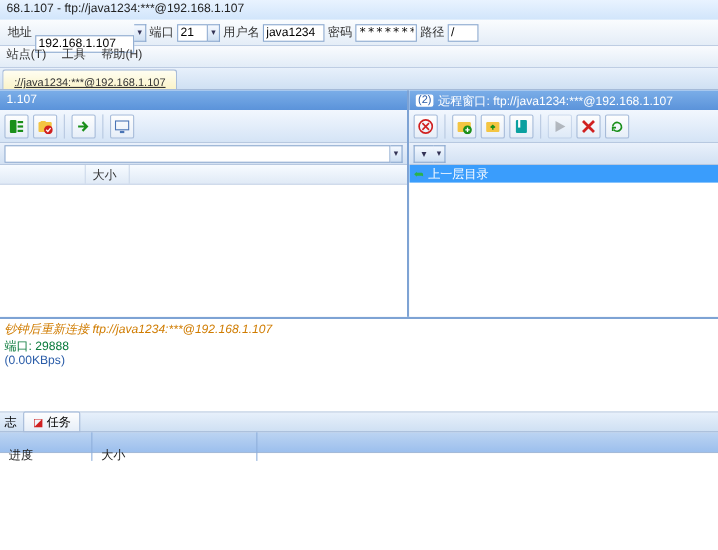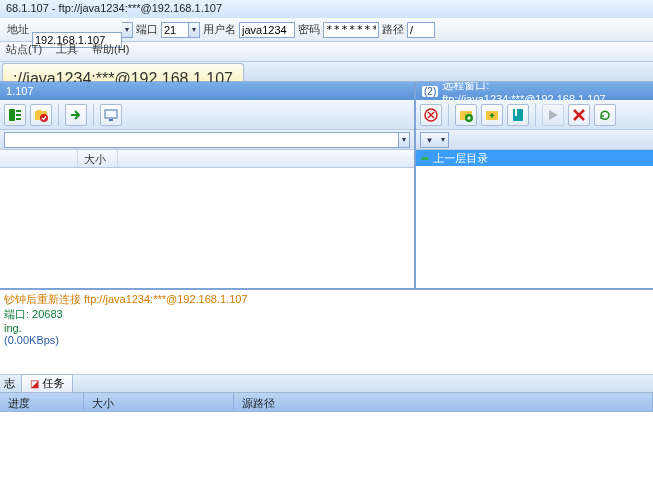--- a/index.html
+++ b/index.html
@@ -18,26 +18,26 @@
 .addrbar input.pass { width: 56px; font-family: monospace; letter-spacing: 1px; }
 .addrbar input.path { width: 28px; }
 .dd { width: 11px; height: 16px; border: 1px solid #8aa8cf; border-left: 0; background: linear-gradient(#f5f9ff,#cfe0f3); display: inline-flex; align-items: center; justify-content: center; font-size: 8px; color: #335; }
 
 
 .menubar { background: linear-gradient(#f9fbfe,#e2ecf7); height: 20px; display: flex; align-items: flex-start; padding: 0 6px; border-bottom: 1px solid #b7c8e0; }
 .menubar span { margin-right: 14px; color: #333; cursor: default; }
 
 
 .tabs { height: 20px; background: linear-gradient(#e7f0fb,#cfe0f3); display: flex; border-bottom: 1px solid #9cb3d4; }
-.tab { border: 1px solid #a8bcd9; border-bottom: none; background: linear-gradient(#fffef2,#faf3c9); padding: 6px 10px; margin: 1px 0 0 2px; border-radius: 3px 3px 0 0; font-size: 16px; color: #333; text-decoration: underline; }
+.tab { border: 1px solid #a8bcd9; border-bottom: none; background: linear-gradient(#fffef2,#faf3c9); padding: 6px 10px; margin: 1px 0 0 2px; border-radius: 3px 3px 0 0; font-size: 10px; color: #333; text-decoration: underline; }
 
 
 .split { display: flex; height: 206px; }
 .panel { display: flex; flex-direction: column; overflow: hidden; }
-.panel.local { width: 416px; border-right: 2px solid #7ea3d4; }
+.panel.local { width: 372px; border-right: 2px solid #7ea3d4; }
 .panel.remote { flex: 1; }
 
 
 .ph { background: linear-gradient(#7baee8,#5b93da); color: #fff; font-size: 11px; padding: 2px 6px; height: 18px; display: flex; align-items: center; }
 .ph .idx { background: #fff; color: #2a5ca8; border-radius: 2px; padding: 0 2px; margin-right: 4px; font-size: 10px; }
 
 
 .tb { background: linear-gradient(#f2f7fe,#d5e4f6); height: 30px; display: flex; align-items: center; padding: 0 4px; border-bottom: 1px solid #b7c8e0; gap: 4px; }
 .tbbtn { width: 22px; height: 22px; border: 1px solid #a8bcd9; border-radius: 2px; background: linear-gradient(#fefefe,#e6eef8); display: flex; align-items: center; justify-content: center; font-size: 13px; }
 .sep { width: 1px; height: 22px; background: #b7c8e0; margin: 0 2px; }
@@ -54,33 +54,33 @@
 
 
 .flist { flex: 1; background: #fff; overflow: auto; }
 .frow { height: 16px; display: flex; align-items: center; padding: 0 4px; font-size: 11px; }
 .frow.sel { background: #3a9dfc; color: #fff; }
 .frow .ico { color: #2bb24c; margin-right: 4px; font-size: 11px; display: inline-block; transform: scaleX(-1); }
 .flist.local { background: #fff; }
 
 
 .log { height: 86px; border-top: 2px solid #7ea3d4; background: #fff; font-family: "NSimSun","SimSun",monospace; font-size: 12px; padding: 2px 4px; overflow: hidden; }
-.log .ln1 { color: #d07c00; }
+.log .ln1 { color: #d07c00; font-style: italic; }
 .log .ln2 { color: #0a7a3c; }
 .log .ln3 { color: #0a7a3c; }
 .log .ln4 { color: #2a5ca8; }
 
 
 .btabs { height: 18px; background: linear-gradient(#e7f0fb,#cfe0f3); border-top: 1px solid #b7c8e0; display: flex; align-items: center; padding: 0 4px; }
 .btab { border: 1px solid #a8bcd9; background: linear-gradient(#fefefe,#e6eef8); padding: 1px 8px; border-radius: 2px 2px 0 0; margin-right: 2px; font-size: 11px; display: flex; align-items: center; gap: 3px; }
 .btab .redico { color: #d02020; font-size: 10px; }
 
 
 .xcols { display: flex; background: linear-gradient(#bcd4f2,#9cbfed); height: 20px; border-top: 1px solid #9cb3d4; border-bottom: 1px solid #9cb3d4; }
-.xcol { border-right: 1px solid #8fb0dc; padding: 3px 8px; font-size: 11px; color: #222; }
+.xcol { border-right: 1px solid #8fb0dc; padding: 13px 8px; font-size: 11px; color: #222; }
 .xarea { height: 88px; background: #fff; }
 
 
 svg { display: block; }
 </style>
 </head>
 <body>
 
 <div class="titlebar">68.1.107 - ftp://java1234:***@192.168.1.107</div>
 
@@ -215,31 +215,29 @@
       <div class="frow sel">
         <span class="ico">➦</span>
         <span>上一层目录</span>
       </div>
     </div>
   </div>
 </div>
 
 <div class="log">
   <div class="ln1">钞钟后重新连接 ftp://java1234:***@192.168.1.107</div>
-  <div class="ln2">  端口: 20683</div>
-  <div class="ln3">ing.</div>
+  <div class="ln2">  端口: 29888</div>
   <div class="ln4"> (0.00KBps)</div>
 </div>
 
 <div class="btabs">
   <span>志</span>
   <div class="btab" style="margin-left:6px">
     <span class="redico">◪</span>
     <span>任务</span>
   </div>
 </div>
 
 <div class="xcols">
   <div class="xcol" style="width:84px">进度</div>
   <div class="xcol" style="width:150px">大小</div>
-  <div class="xcol" style="flex:1">源路径</div>
 </div>
 <div class="xarea"></div>
 
 </body></html>

